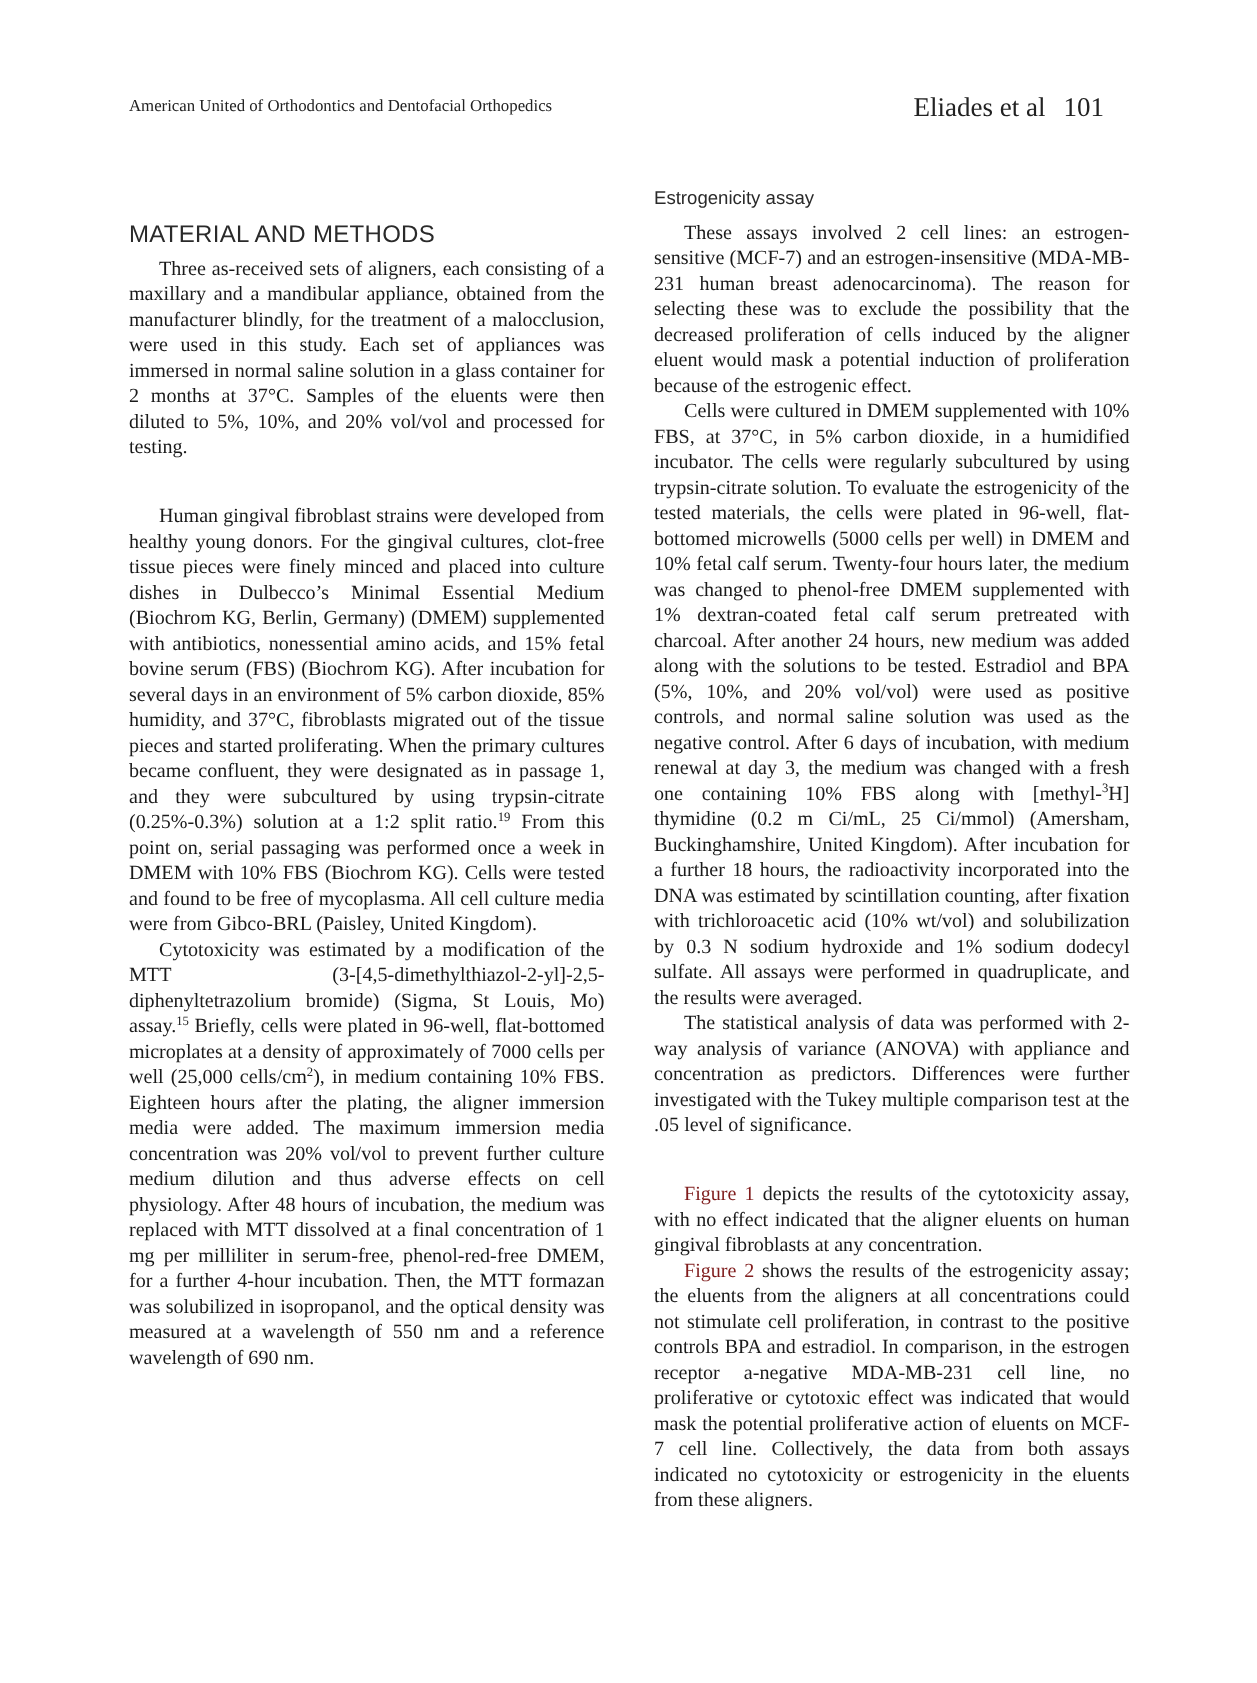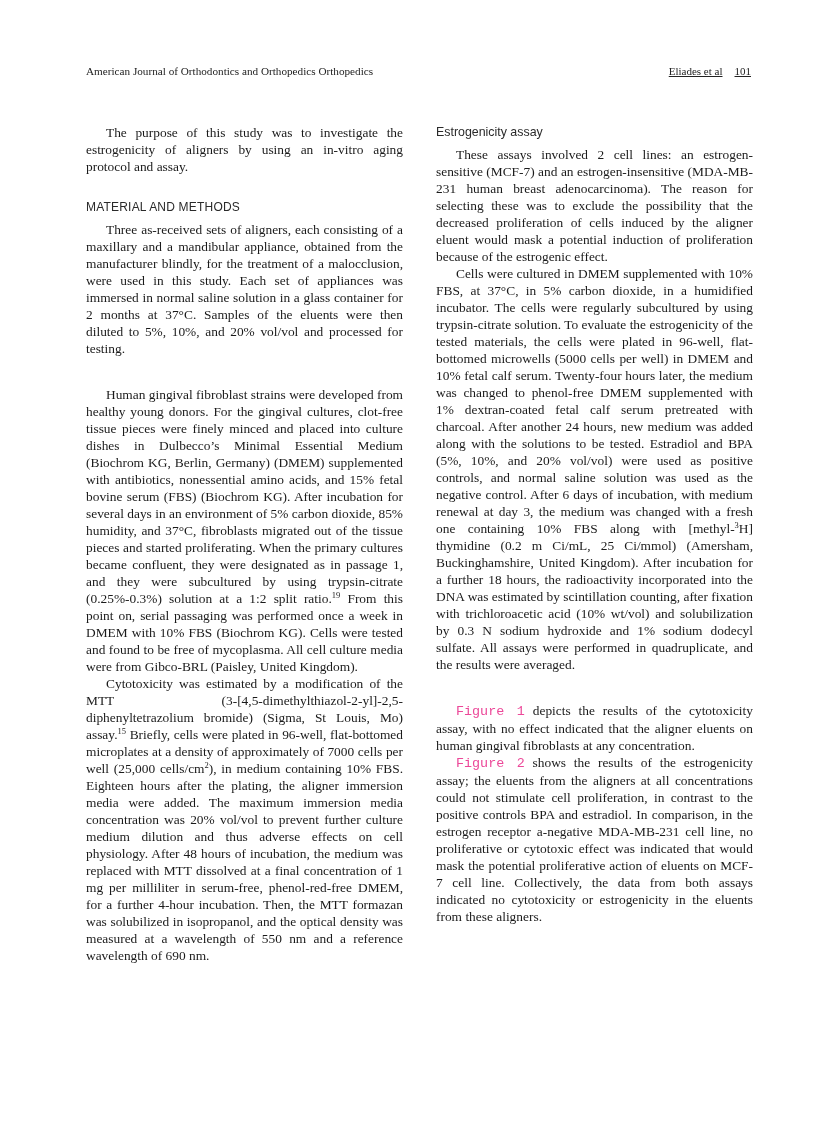--- a/index.html
+++ b/index.html
@@ -1,58 +1,58 @@
 <!DOCTYPE html>
 <html><head>
 <meta charset="utf-8">
 <style>
   html, body { margin: 0; padding: 0; background: #ffffff; }
   body { width: 838px; height: 1122px; position: relative; overflow: hidden; color: #1a1a1a; }
   .running-head { position: absolute; top: 64px; left: 86px; width: 666px; font-family: "Liberation Serif", serif; font-size: 11.2px; line-height: 14px; color: #222; }
   .running-head .left { position: absolute; left: 0; top: 0; }
-  .running-head .right { position: absolute; right: 1px; top: 0; font-size: 11px; text-decoration: underline; }
+  .running-head .right { position: absolute; right: 16px; top: 0; font-size: 18px; }
   .running-head .right .pg { margin-left: 12px; }
   .col { position: absolute; top: 124px; width: 317px; font-family: "Liberation Serif", serif; font-size: 13.4px; line-height: 17px; color: #1a1a1a; }
   .col-left { left: 86px; }
   .col-right { left: 436px; }
   .col p { margin: 0; text-align: justify; text-indent: 20px; hyphens: manual; }
   h2.section, h3.subsection { font-family: "Liberation Sans", sans-serif; font-weight: normal; color: #2a2a2a; margin: 0; }
-  h2.section { font-size: 12px; letter-spacing: 0.2px; text-transform: none; }
+  h2.section { font-size: 16px; letter-spacing: 0.2px; text-transform: none; }
   h3.subsection { font-size: 12.4px; }
   .gap-lg { height: 24px; }
   .head-gap { height: 5px; }
   sup { font-size: 8.5px; line-height: 0; vertical-align: 5px; }
-  a.figref { color: #ec4899; text-decoration: none; font-family: Liberation Mono, monospace; }
+  a.figref { color: #7f1d1d; text-decoration: none; }
 </style>
 </head>
 <body>
 
 <header class="running-head">
   <div class="left">
-    <div>American Journal of Orthodontics and Orthopedics Orthopedics</div>
+    <div>American United of Orthodontics and Dentofacial Orthopedics</div>
   </div>
   <div class="right">
     <span>Eliades et al</span><span class="pg">101</span>
   </div>
 </header>
 
 <section class="col col-left">
-  <p>The purpose of this study was to investigate the estrogenicity of aligners by using an in-vitro aging protocol and assay.</p>
   <div class="gap-lg"></div>
   <h2 class="section">MATERIAL AND METHODS</h2>
   <div class="head-gap"></div>
   <p>Three as-received sets of aligners, each consisting of a maxillary and a mandibular appliance, obtained from the manufacturer blindly, for the treatment of a malocclusion, were used in this study. Each set of appliances was immersed in normal saline solution in a glass container for 2 months at 37°C. Samples of the eluents were then diluted to 5%, 10%, and 20% vol/vol and processed for testing.</p>
   <div class="gap-lg"></div>
   <div class="head-gap"></div>
   <p><span>Human gingival fibroblast strains were developed from healthy young donors. For the gingival cultures, clot-free tissue pieces were finely minced and placed into culture dishes in Dulbecco’s Minimal Essential Medium (Biochrom KG, Berlin, Germany) (DMEM) supplemented with antibiotics, nonessential amino acids, and 15% fetal bovine serum (FBS) (Biochrom KG). After incubation for several days in an environment of 5% carbon dioxide, 85% humidity, and 37°C, fibroblasts migrated out of the tissue pieces and started proliferating. When the primary cultures became confluent, they were designated as in passage 1, and they were subcultured by using trypsin-citrate (0.25%-0.3%) solution at a 1:2 split ratio.</span><sup>19</sup><span> From this point on, serial passaging was performed once a week in DMEM with 10% FBS (Biochrom KG). Cells were tested and found to be free of mycoplasma. All cell culture media were from Gibco-BRL (Paisley, United Kingdom).</span></p>
   <p><span>Cytotoxicity was estimated by a modification of the MTT (3-[4,5-dimethylthiazol-2-yl]-2,5-diphenyltetrazolium bromide) (Sigma, St Louis, Mo) assay.</span><sup>15</sup><span> Briefly, cells were plated in 96-well, flat-bottomed microplates at a density of approximately of 7000 cells per well (25,000 cells/cm</span><sup>2</sup><span>), in medium containing 10% FBS. Eighteen hours after the plating, the aligner immersion media were added. The maximum immersion media concentration was 20% vol/vol to prevent further culture medium dilution and thus adverse effects on cell physiology. After 48 hours of incubation, the medium was replaced with MTT dissolved at a final concentration of 1 mg per milliliter in serum-free, phenol-red-free DMEM, for a further 4-hour incubation. Then, the MTT formazan was solubilized in isopropanol, and the optical density was measured at a wavelength of 550 nm and a reference wavelength of 690 nm.</span></p>
 </section>
 
 <section class="col col-right">
   <h3 class="subsection">Estrogenicity assay</h3>
   <div class="head-gap"></div>
   <p>These assays involved 2 cell lines: an estrogen-sensitive (MCF-7) and an estrogen-insensitive (MDA-MB-231 human breast adenocarcinoma). The reason for selecting these was to exclude the possibility that the decreased proliferation of cells induced by the aligner eluent would mask a potential induction of proliferation because of the estrogenic effect.</p>
   <p><span>Cells were cultured in DMEM supplemented with 10% FBS, at 37°C, in 5% carbon dioxide, in a humidified incubator. The cells were regularly subcultured by using trypsin-citrate solution. To evaluate the estrogenicity of the tested materials, the cells were plated in 96-well, flat-bottomed microwells (5000 cells per well) in DMEM and 10% fetal calf serum. Twenty-four hours later, the medium was changed to phenol-free DMEM supplemented with 1% dextran-coated fetal calf serum pretreated with charcoal. After another 24 hours, new medium was added along with the solutions to be tested. Estradiol and BPA (5%, 10%, and 20% vol/vol) were used as positive controls, and normal saline solution was used as the negative control. After 6 days of incubation, with medium renewal at day 3, the medium was changed with a fresh one containing 10% FBS along with [methyl-</span><sup>3</sup><span>H] thymidine (0.2 m Ci/mL, 25 Ci/mmol) (Amersham, Buckinghamshire, United Kingdom). After incubation for a further 18 hours, the radioactivity incorporated into the DNA was estimated by scintillation counting, after fixation with trichloroacetic acid (10% wt/vol) and solubilization by 0.3 N sodium hydroxide and 1% sodium dodecyl sulfate. All assays were performed in quadruplicate, and the results were averaged.</span></p>
+  <p>The statistical analysis of data was performed with 2-way analysis of variance (ANOVA) with appliance and concentration as predictors. Differences were further investigated with the Tukey multiple comparison test at the .05 level of significance.</p>
   <div class="gap-lg"></div>
   <div class="head-gap"></div>
   <p><a class="figref" href="#">Figure 1</a><span> depicts the results of the cytotoxicity assay, with no effect indicated that the aligner eluents on human gingival fibroblasts at any concentration.</span></p>
   <p><a class="figref" href="#">Figure 2</a><span> shows the results of the estrogenicity assay; the eluents from the aligners at all concentrations could not stimulate cell proliferation, in contrast to the positive controls BPA and estradiol. In comparison, in the estrogen receptor a-negative MDA-MB-231 cell line, no proliferative or cytotoxic effect was indicated that would mask the potential proliferative action of eluents on MCF-7 cell line. Collectively, the data from both assays indicated no cytotoxicity or estrogenicity in the eluents from these aligners.</span></p>
 </section>
 
 </body></html>

